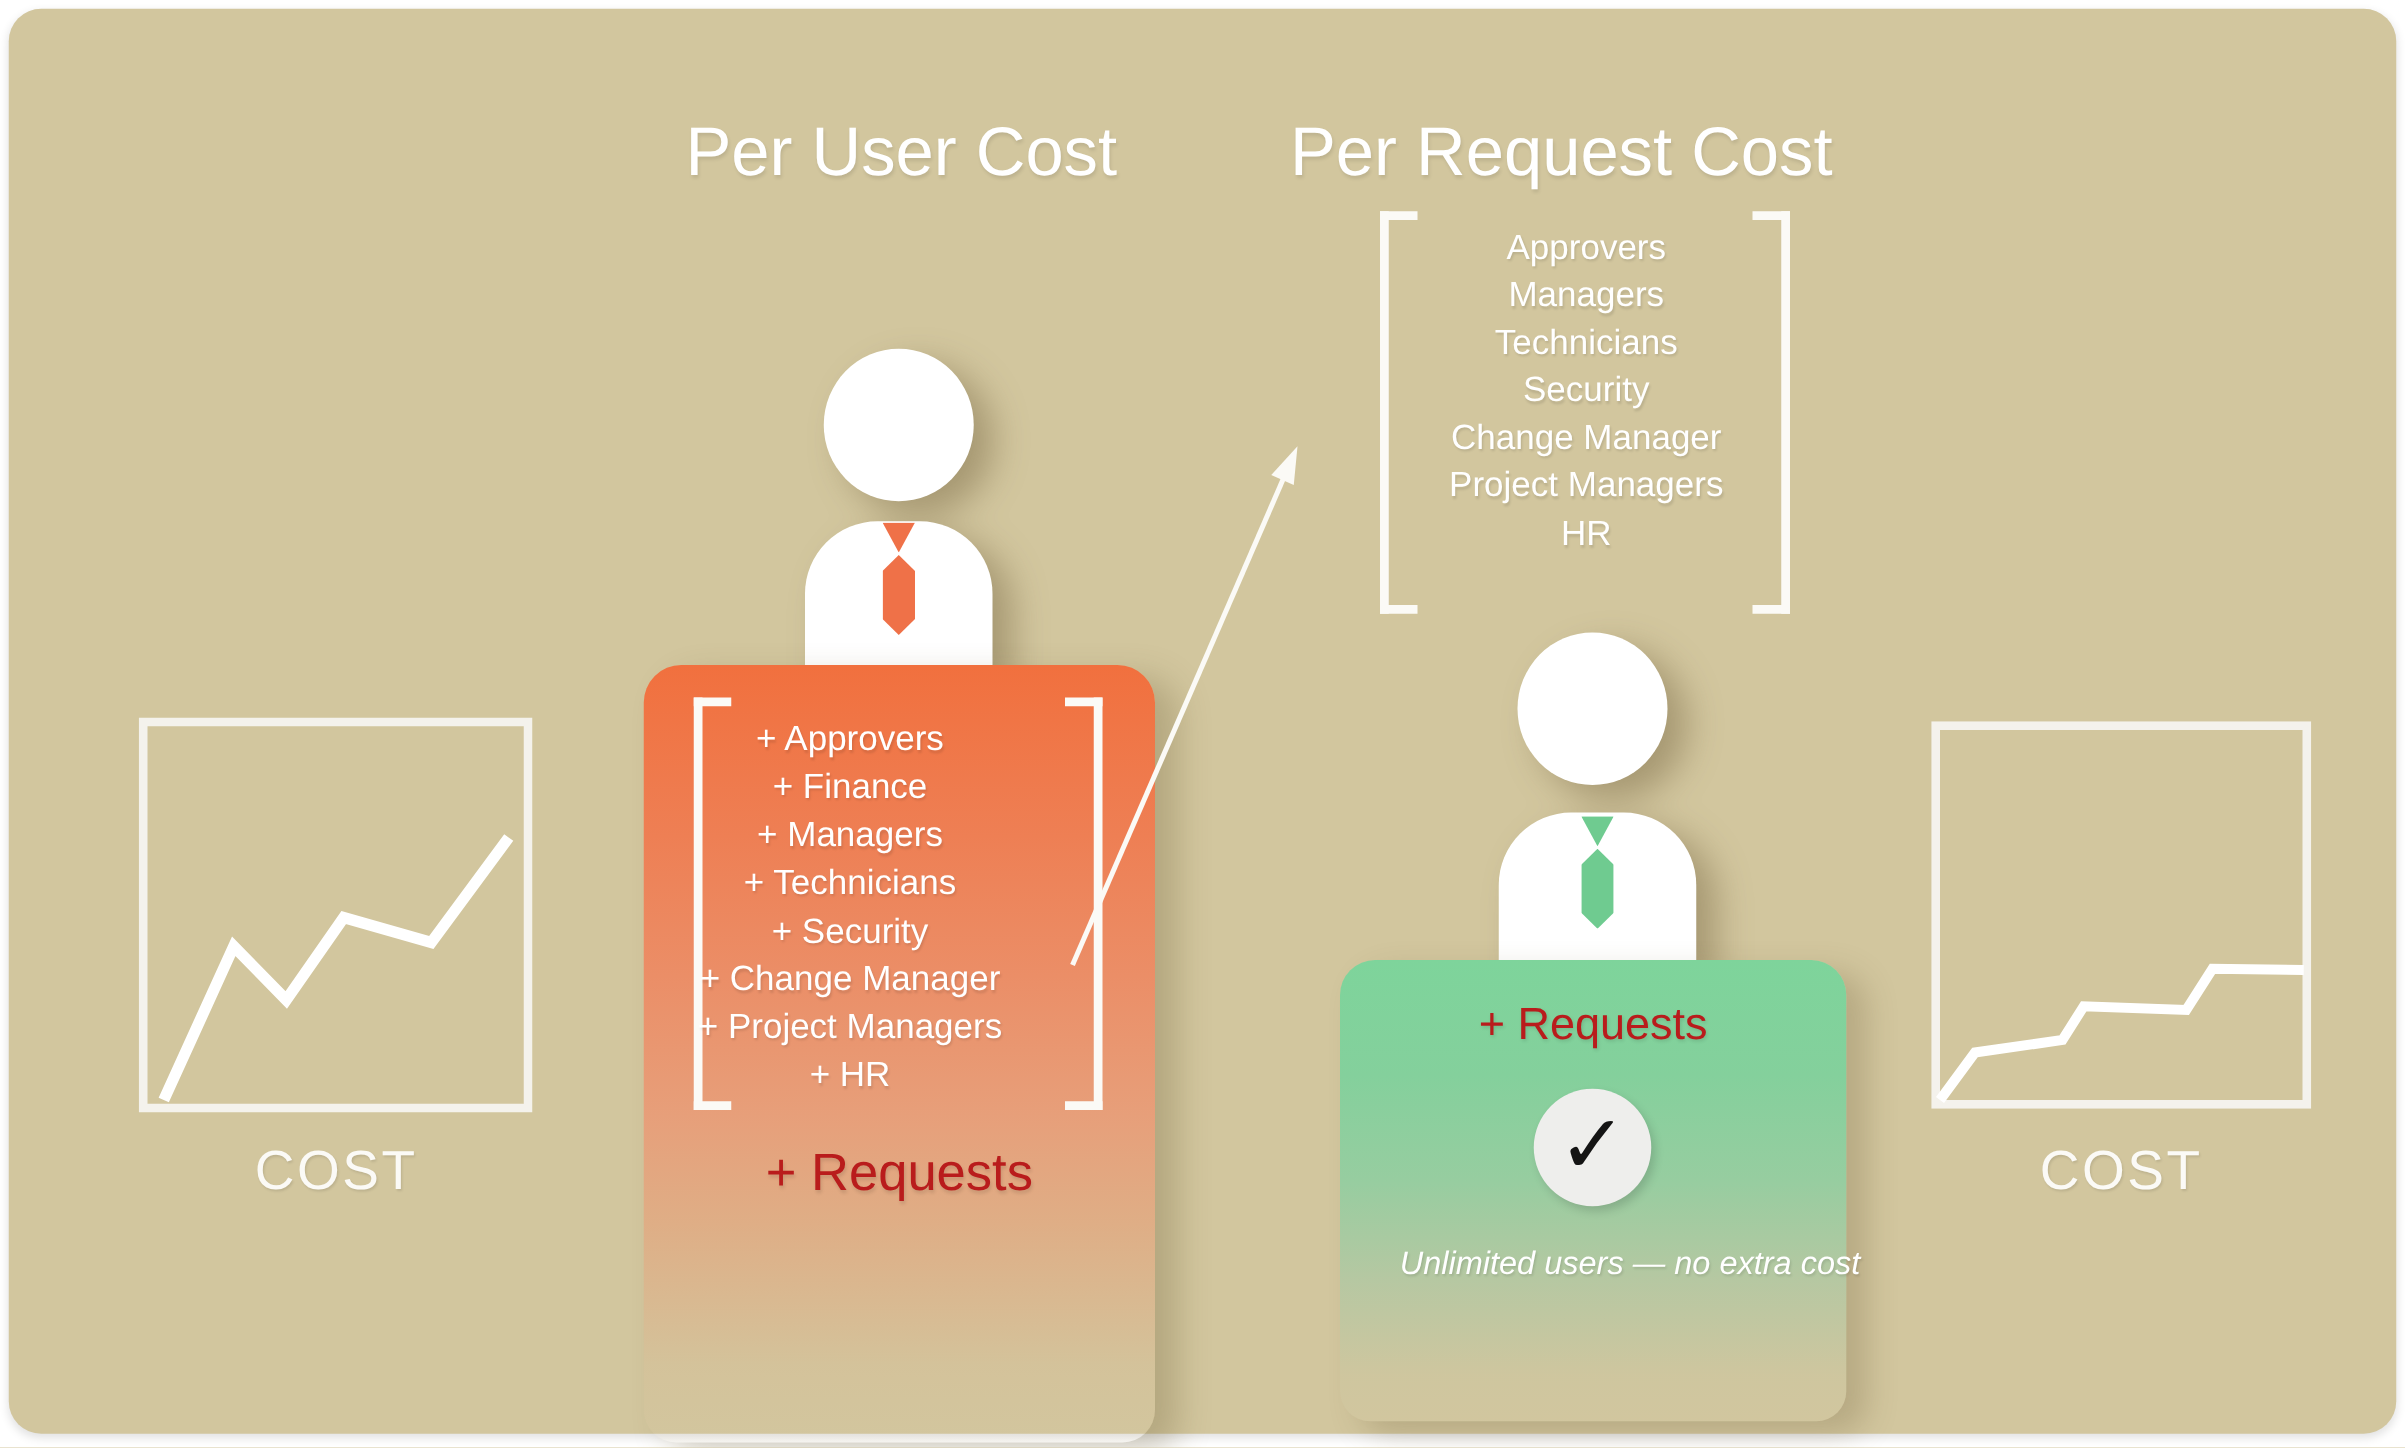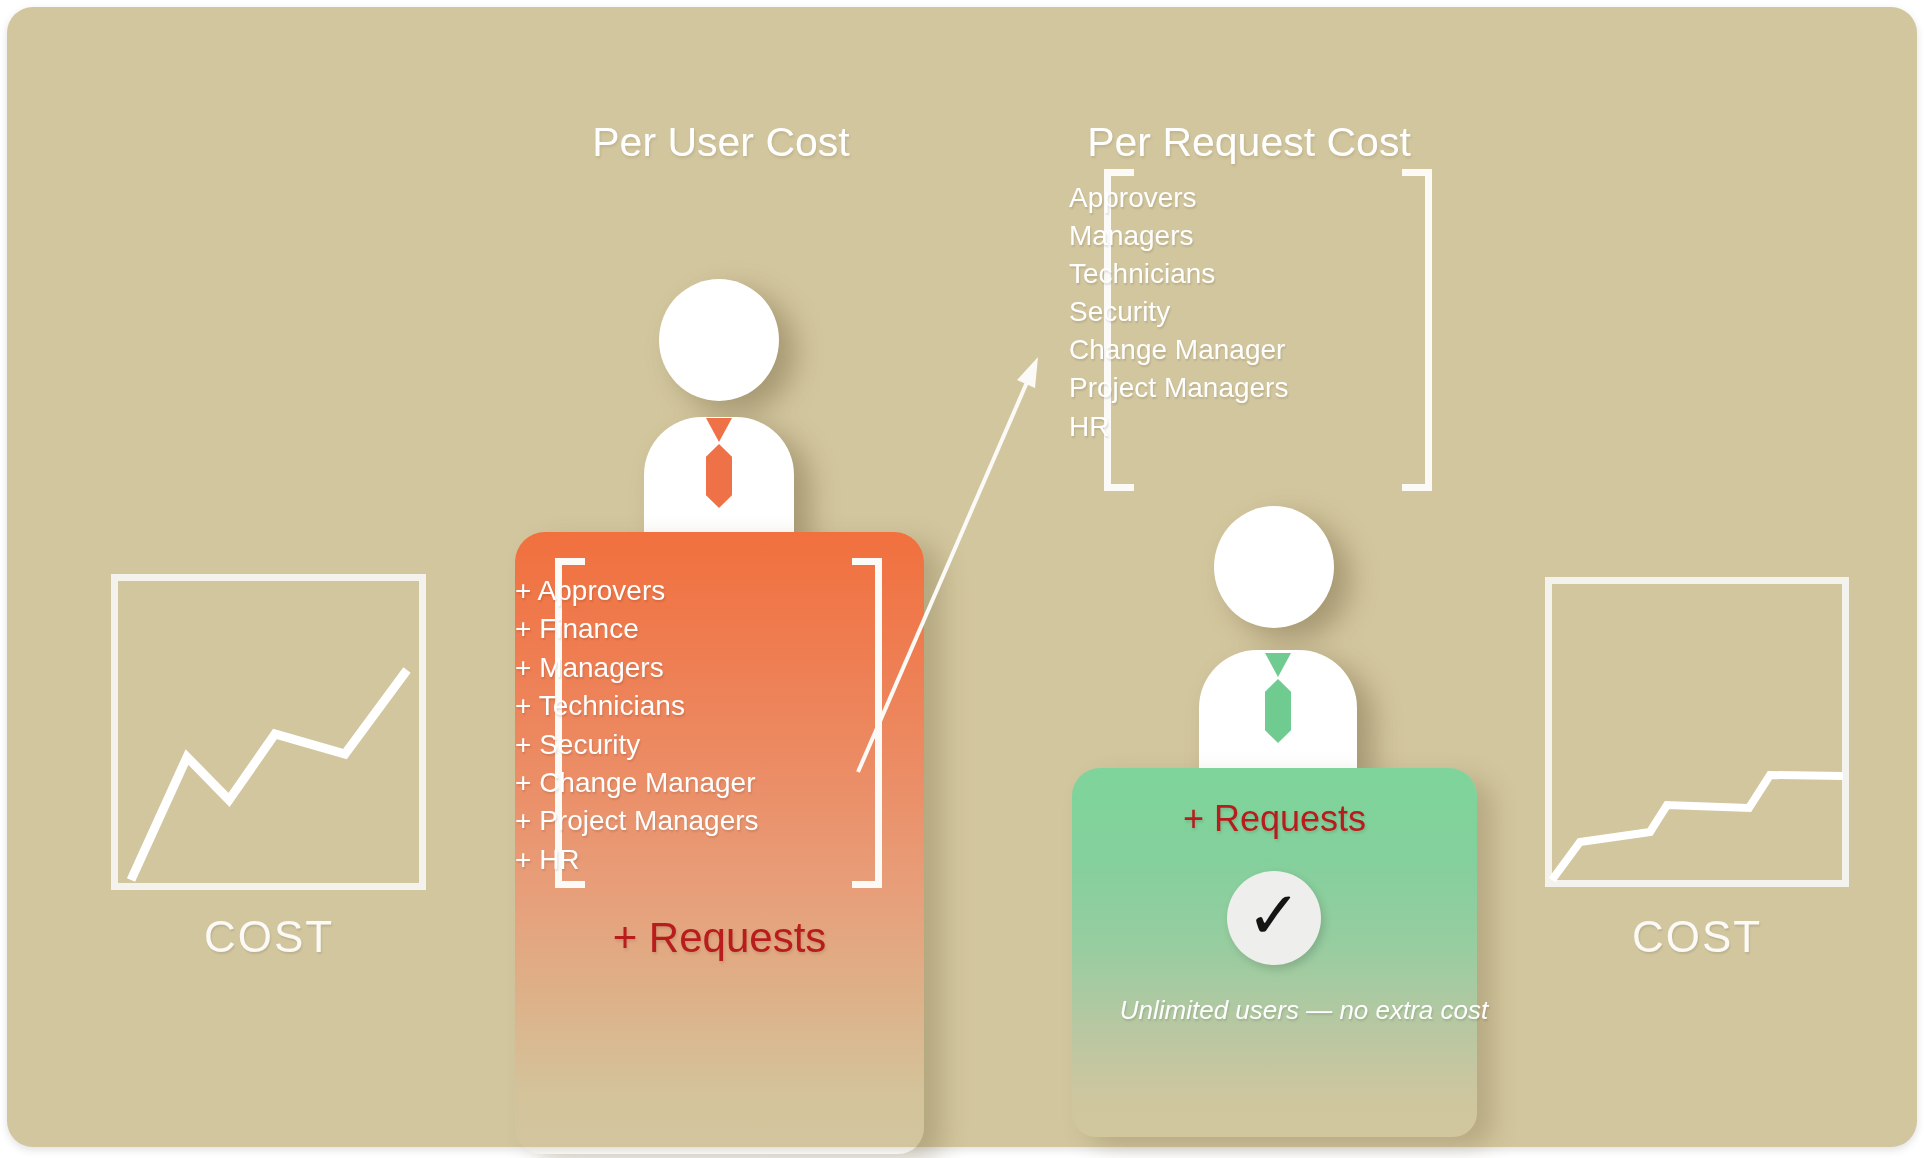--- a/index.html
+++ b/index.html
@@ -7,22 +7,22 @@
     width:1924px;height:1158px;position:relative;overflow:hidden;
     background:#ffffff;
     font-family:"Liberation Sans", sans-serif;
   }
   .panel{
     position:absolute;left:7px;top:7px;width:1910px;height:1140px;
     background:#d2c69e;border-radius:26px;
     box-shadow:0 3px 8px rgba(0,0,0,0.12);
   }
   .title{
-    position:absolute;top:100px;height:70px;line-height:70px;
-    color:#ffffff;font-size:41px;text-align:center;
+    position:absolute;top:79px;height:70px;line-height:70px;
+    color:#ffffff;font-size:55px;text-align:center;
     text-shadow:1px 2px 3px rgba(0,0,0,0.10);
     white-space:nowrap;
   }
   
   .person{position:absolute;filter:drop-shadow(16px 12px 14px rgba(99,83,48,0.40));z-index:2;}
   .person .head{position:absolute;background:#ffffff;border-radius:50%;width:120px;height:122px;left:15px;top:0;}
   .person .body{position:absolute;background:#ffffff;width:150px;left:0;border-radius:58px 58px 0 0;}
   .person .tie-knot{position:absolute;width:26px;height:24px;}
   .person .tie-kite{position:absolute;width:26px;height:64px;}
   .tie-knot{clip-path:polygon(0 0,100% 0,50% 100%);}
@@ -41,21 +41,21 @@
     border-radius:28px 28px 24px 24px;
     background:linear-gradient(180deg,#7ed49b 0%,#84d09c 25%,#97cda0 48%,
                rgba(175,200,163,0.78) 70%,rgba(200,198,160,0.35) 90%,rgba(205,198,162,0.15) 100%);
     box-shadow:16px 10px 24px rgba(104,88,52,0.25);
   }
   
   .bracket{position:absolute;z-index:4;width:30px;box-sizing:border-box;}
   .bracket.open{border-left:7px solid #fbfaf6;border-top:7px solid #fbfaf6;border-bottom:7px solid #fbfaf6;}
   .bracket.close{border-right:7px solid #fbfaf6;border-top:7px solid #fbfaf6;border-bottom:7px solid #fbfaf6;}
   
-  .role-list{position:absolute;z-index:4;color:#ffffff;font-size:28px;
+  .role-list{position:absolute;z-index:4;text-align:center;color:#ffffff;font-size:28px;
              text-shadow:1px 2px 2px rgba(0,0,0,0.12);}
   .role-row{white-space:nowrap;}
   #left-roles{left:508px;width:330px;top:565px;line-height:38.4px;}
   #right-roles{left:1062px;width:400px;top:172px;line-height:38.1px;}
   
   .requests-label{position:absolute;z-index:4;color:#b91c1c;text-align:center;
                   text-shadow:1px 2px 3px rgba(0,0,0,0.12);white-space:nowrap;}
   #left-requests{left:508px;width:409px;top:906px;font-size:42px;line-height:50px;}
   #right-requests{left:1065px;width:405px;top:790px;font-size:36px;line-height:44px;}
   .cost-label{position:absolute;z-index:4;color:#fbfaf6;font-size:44px;letter-spacing:2px;

